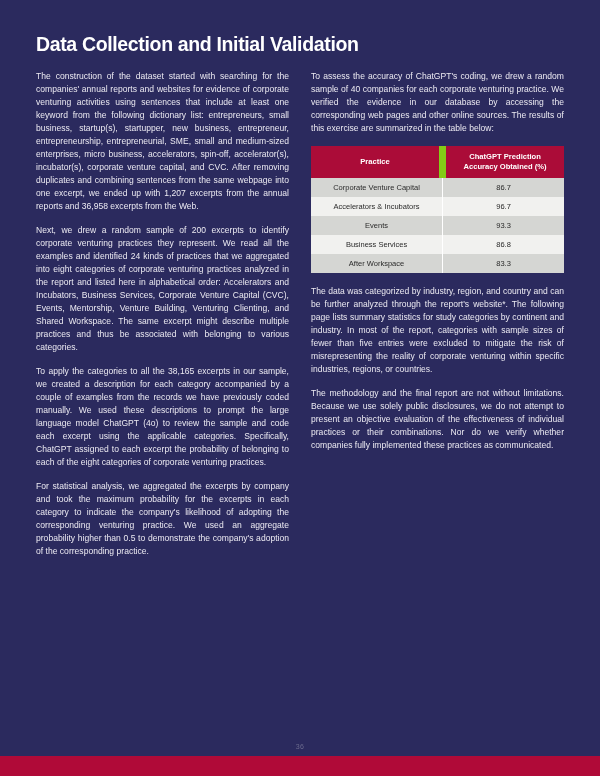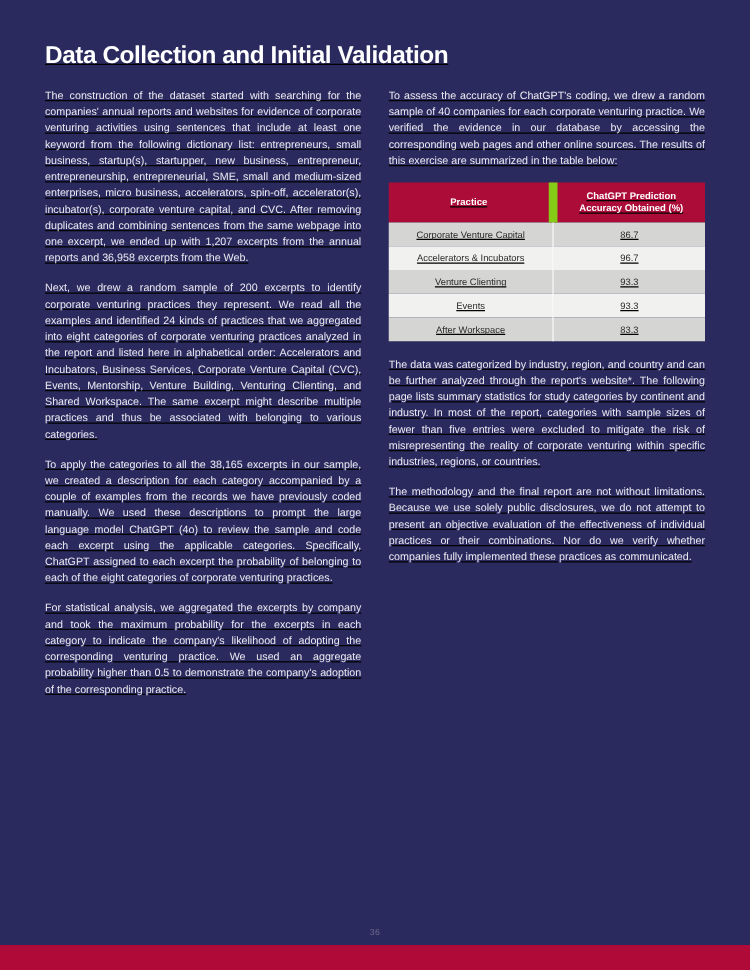--- a/index.html
+++ b/index.html
@@ -14,21 +14,20 @@
     font-family:"Liberation Sans", sans-serif;
     position:relative;
     overflow:hidden;
   }
 
   .page {
     width:600px;
     height:776px;
     position:relative;
     background:#2b2a5e;
-    text-decoration:underline;
   }
 
   .content {
     padding:34px 36px 0 36px;
   }
 
   .page-title {
     color:#ffffff;
     font-size:19.5px;
     font-weight:bold;
@@ -149,26 +148,26 @@
           <tbody>
             <tr>
               <td>Corporate Venture Capital</td>
               <td>86.7</td>
             </tr>
             <tr>
               <td>Accelerators &amp; Incubators</td>
               <td>96.7</td>
             </tr>
             <tr>
-              <td>Venture Clienting</td>
+              <td>Events</td>
               <td>93.3</td>
             </tr>
             <tr>
-              <td>Events</td>
-              <td>93.3</td>
+              <td>Business Services</td>
+              <td>86.8</td>
             </tr>
             <tr>
               <td>After Workspace</td>
               <td>83.3</td>
             </tr>
           </tbody>
         </table>
 
         <p class="body-text">The data was categorized by industry, region, and country and can be further analyzed through the report's website*. The following page lists summary statistics for study categories by continent and industry. In most of the report, categories with sample sizes of fewer than five entries were excluded to mitigate the risk of misrepresenting the reality of corporate venturing within specific industries, regions, or countries.</p>
         <p class="body-text">The methodology and the final report are not without limitations. Because we use solely public disclosures, we do not attempt to present an objective evaluation of the effectiveness of individual practices or their combinations. Nor do we verify whether companies fully implemented these practices as communicated.</p>

